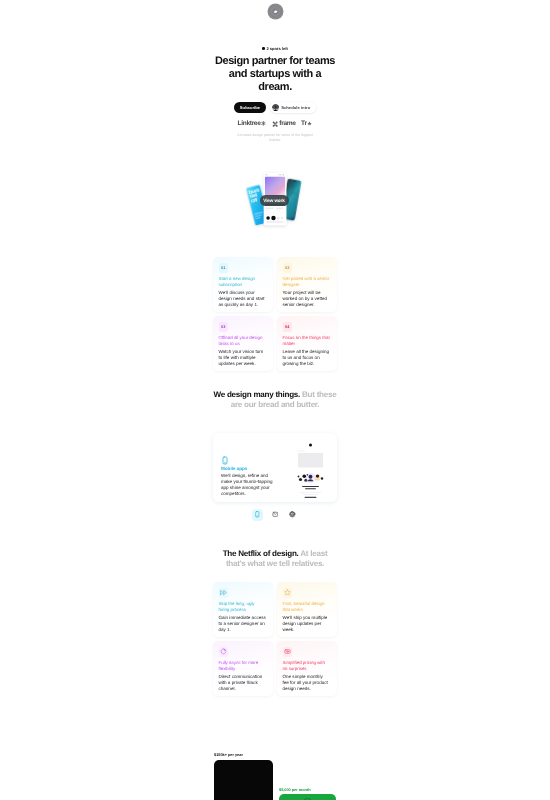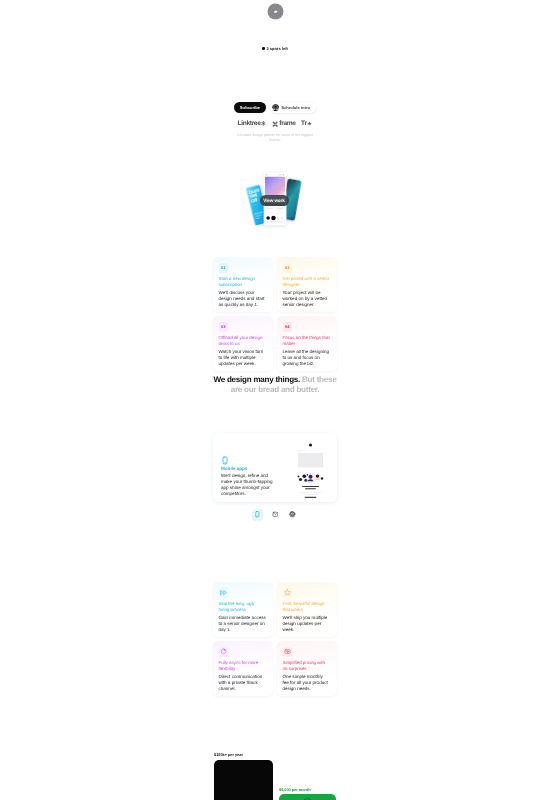--- a/index.html
+++ b/index.html
@@ -50,21 +50,21 @@
 .card .cb { font-size:4.55px; line-height:5.95px; color:#232328; font-weight:400; letter-spacing:0.0px; }
 .card.blue  { box-shadow:0 1px 2.5px rgba(120,140,160,0.10); background:linear-gradient(168deg,#eefaff 0%,#fbfeff 38%,#fff 75%); }
 .card.amber { box-shadow:0 1px 2.5px rgba(160,150,110,0.10); background:linear-gradient(168deg,#fdf8ea 0%,#fffdf6 38%,#fff 75%); }
 .card.violet{ box-shadow:0 1px 2.5px rgba(140,120,170,0.10); background:linear-gradient(168deg,#faf2fe 0%,#fefbff 38%,#fff 75%); }
 .card.rose  { box-shadow:0 1px 2.5px rgba(170,120,135,0.10); background:linear-gradient(168deg,#fef3f5 0%,#fffbfc 38%,#fff 75%); }
 
 
 .sec-h { position:absolute; left:210px; width:130px; text-align:center; font-size:8.1px; line-height:10px;
   font-weight:700; letter-spacing:-0.27px; color:#bcbcc0; }
 .sec-h b { color:#111; font-weight:700; }
-#sh1 { top:375px; left:210px; width:130px; }
+#sh1 { top:390px; left:210px; width:130px; }
 #sh2 { top:549px; left:213px; width:124px; }
 #sh3 { top:722px; left:210px; width:130px; }
 
 
 .showcase { position:absolute; left:213px; top:433px; width:124px; height:69px; border-radius:6px; background:#fff;
   box-shadow:0 1px 4px rgba(60,120,140,0.12); overflow:hidden; }
 .sc-left { position:absolute; left:8px; top:19px; width:57px; }
 .sc-ico { display:block; width:8px; height:9px; margin-bottom:4.5px; }
 .sc-title { font-size:4.6px; font-weight:600; color:#2bb8e0; margin-bottom:2.6px; letter-spacing:-0.02px; }
 .sc-body { font-size:4.55px; line-height:6.05px; color:#232328; }
@@ -88,20 +88,25 @@
 <circle cx="17" cy="17" r="16" fill="#8c8c90"></circle>
 <circle cx="17" cy="17" r="11.5" fill="none" stroke="#7c7c80" stroke-width="1.4"></circle>
 <path d="M17 11 C20.6 11 23.5 13.7 23.5 17 C23.5 20.3 20.6 23 17 23 C13.4 23 10.5 20.3 10.5 17 C10.5 13.7 13.4 11 17 11 Z" fill="#818186"></path>
 <path d="M13.6 18.6 c1.1 -2.3 2.6 -3.6 4.2 -3.6 c1.5 0 2.6 .9 3.1 2.1 c-1 1.8 -2.6 2.8 -4.3 2.8 c-1.2 0 -2.3 -.5 -3 -1.3 Z" fill="#fff"></path>
 </svg></div>
 <div class="badge-row">
 <span class="badge">
 <span class="dot"></span>
 <span>2 spots left</span>
 </span></div>
+<h1 class="hero-title">
+<span class="tl">Design partner for teams</span>
+<span class="tl">and startups with a</span>
+<span class="tl">dream.</span>
+</h1>
 <div class="cta-row">
 <button class="btn-sub">Subscribe</button>
 <button class="btn-sched">
 <span class="av"><svg viewBox="0 0 20 20" width="7.4" height="7.4">
             <defs>
               <clipPath id="avcl">
                 <circle cx="10" cy="10" r="10"></circle>
               </clipPath>
             </defs>
             <g clip-path="url(#avcl)">
@@ -280,20 +285,21 @@
         </svg>
       </button>
 <button class="tab">
 <svg viewBox="0 0 24 24" width="6.6" height="6.6" fill="none" stroke="#4a4a52" stroke-width="2.3" stroke-linecap="round" stroke-linejoin="round">
           <circle cx="12" cy="12" r="3.3"></circle>
           <path d="M 21.94 9.71 L 21.94 14.29 L 19.30 13.22 L 18.02 16.30 L 20.65 17.41 L 17.41 20.65 L 16.30 18.02 L 13.22 19.30 L 14.29 21.94 L 9.71 21.94 L 10.78 19.30 L 7.70 18.02 L 6.59 20.65 L 3.35 17.41 L 5.98 16.30 L 4.70 13.22 L 2.06 14.29 L 2.06 9.71 L 4.70 10.78 L 5.98 7.70 L 3.35 6.59 L 6.59 3.35 L 7.70 5.98 L 10.78 4.70 L 9.71 2.06 L 14.29 2.06 L 13.22 4.70 L 16.30 5.98 L 17.41 3.35 L 20.65 6.59 L 18.02 7.70 L 19.30 10.78 Z"></path>
           <path d="M12 2.8 l1.7 2.1 l2.6 -.6 l.5 2.7 l2.4 1.2 l-1.3 2.4 l1.3 2.4 l-2.4 1.2 l-.5 2.7 l-2.6 -.6 L12 18.4 l-1.7 -2.1 l-2.6 .6 l-.5 -2.7 l-2.4 -1.2 l1.3 -2.4 l-1.3 -2.4 l2.4 -1.2 l.5 -2.7 l2.6 .6 Z"></path>
         </svg>
       </button>
 </div>
+<h2 class="sec-h" id="sh2"><b>The Netflix of design.</b><span> At least that's what we tell relatives.</span></h2>
 <div class="cards" id="cards2">
 <div class="card blue">
 <span class="num" style="background:#35b6cf0f;color:#35b6cf">
 <svg viewBox="0 0 24 24" width="7" height="7" fill="none" stroke="currentColor" stroke-width="1.9" stroke-linecap="round" stroke-linejoin="round">
             <polygon points="13 19 22 12 13 5 13 19"></polygon>
             <polygon points="2 19 11 12 2 5 2 19"></polygon>
           </svg>
         </span>
 <div class="ct" style="color:#35b6cf">Skip the long, ugly hiring process</div>
 <div class="cb">Gain immediate access to a senior designer on day 1.</div>

